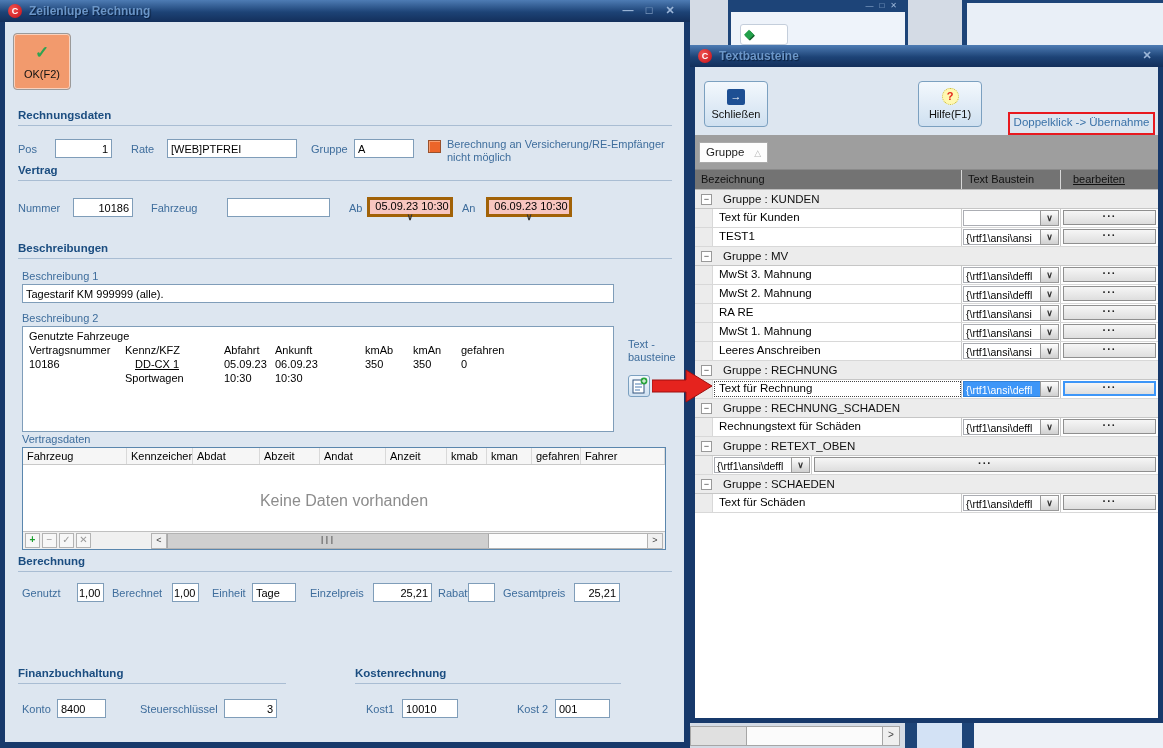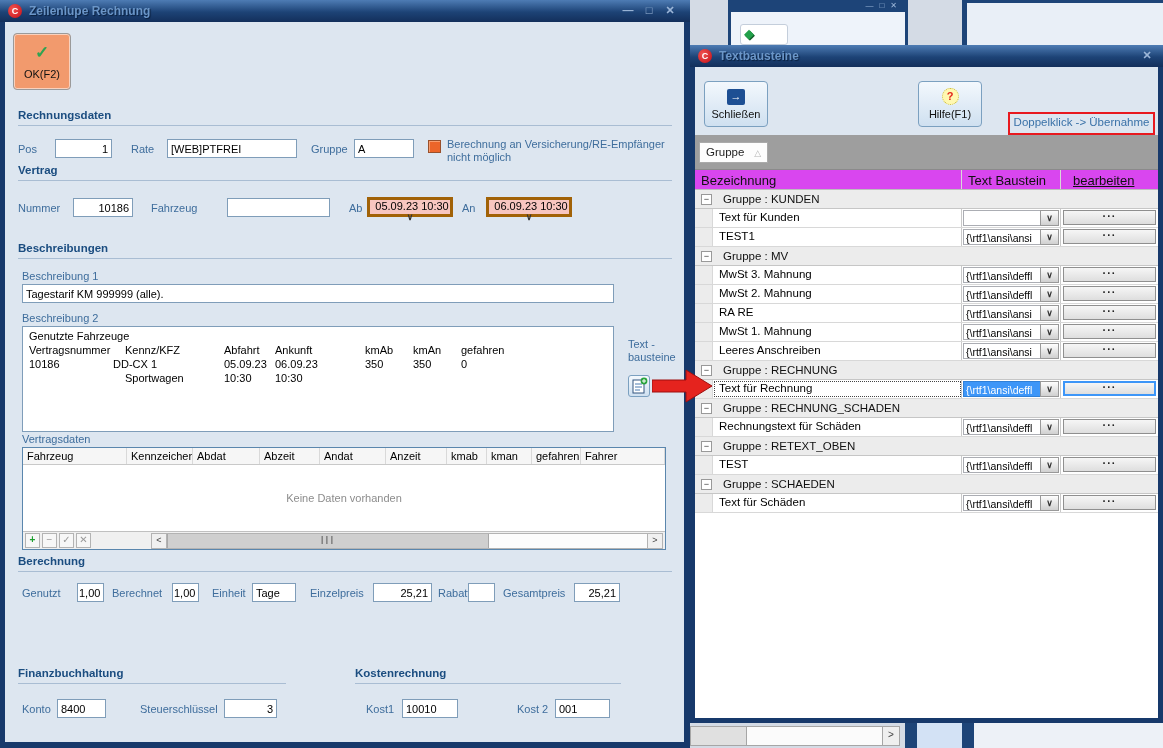--- a/index.html
+++ b/index.html
@@ -41,21 +41,21 @@
   
   .b2{position:absolute;left:22px;top:326px;width:592px;height:106px;background:#fff;border:1px solid #7f9db9;
     padding-top:3px;overflow:hidden;}
   .b2-line{position:relative;height:14px;}
   .b2-line span{position:absolute;top:0;font-size:11px;white-space:nowrap;}
 
   
   .vd{position:absolute;left:22px;top:447px;width:644px;height:103px;background:#fff;border:1px solid #5a86ad;}
   .vd-h{display:flex;height:17px;background:#f6f6f6;border-bottom:1px solid #c9c9c9;}
   .vd-col{border-right:1px solid #d9d9d9;font-size:11px;padding:2px 0 0 4px;white-space:nowrap;overflow:hidden;}
-  .vd-empty{position:absolute;left:0;right:0;top:44px;text-align:center;color:#8c8c8c;font-size:11px;}
+  .vd-empty{position:absolute;left:0;right:0;top:44px;text-align:center;color:#8c8c8c;font-size:16px;}
   .vd-f{position:absolute;left:0;right:0;bottom:0;height:18px;background:#f0f0f0;border-top:1px solid #c0c0c0;}
   .vd-btn{position:absolute;top:1px;width:15px;height:15px;background:#f7f7f7;border:1px solid #b3b3b3;
     font-size:10px;line-height:12px;text-align:center;color:#999;}
   .vd-btn.add{color:#1c9e2e;font-weight:bold;}
   .vd-scroll{position:absolute;left:128px;right:2px;top:1px;height:16px;display:flex;border:1px solid #b3b3b3;background:#fcfcfc;}
   .vs-btn{width:15px;text-align:center;font-size:9px;line-height:13px;color:#444;background:#f0f0f0;}
   .vs-thumb{width:322px;background:#cfcfcf;border-left:1px solid #a8a8a8;border-right:1px solid #a8a8a8;
     text-align:center;font-size:10px;letter-spacing:2px;color:#555;line-height:14px;}
   .vs-track{flex:1;}
 
@@ -67,21 +67,21 @@
     text-align:center;line-height:15px;}
   .ico-help{width:17px;height:17px;border-radius:50%;background:#fff8b0;border:1px dotted #c9ba3f;color:#e2231a;
     font-size:11px;font-weight:bold;text-align:center;line-height:15px;}
   .hintbox{position:absolute;left:318px;top:67px;width:147px;height:23px;border:2px solid #e8191f;
     color:#3a72a8;font-size:11.5px;text-align:center;padding-top:2px;background:transparent;}
   .gbar{position:absolute;left:5px;top:90px;width:463px;height:35px;background:#9e9e9e;border-bottom:1px solid #8a8a8a;}
   .chip{position:absolute;left:4px;top:7px;height:21px;padding:3px 6px 0 6px;background:#fdfdfd;border:1px solid #aaa;
     font-size:11.5px;color:#222;}
   .chip .tri{margin-left:10px;color:#b5b5b5;font-size:9px;}
   .tbl{position:absolute;left:5px;top:125px;width:463px;height:548px;background:#fff;overflow:hidden;}
-  .tb-h{display:flex;height:20px;background:#d946ef;border-bottom:1px solid #bdbdbd;font-size:13px;color:#111;}
+  .tb-h{display:flex;height:20px;background:#737373;border-bottom:1px solid #bdbdbd;font-size:11px;color:#111;}
   .tb-h span{padding:3px 0 0 6px;border-right:1px solid #d8d8d8;white-space:nowrap;overflow:hidden;}
   .tb-grow{height:19px;background:#ececec;border-bottom:1px solid #c6c6c6;display:flex;align-items:center;
     font-size:11.5px;color:#111;}
   .colbox{width:11px;height:11px;margin-left:6px;background:#fff;border:1px solid #999;font-size:9px;line-height:8px;
     text-align:center;color:#333;}
   .glab{margin-left:11px;white-space:nowrap;}
   .tb-irow{height:19px;display:flex;background:#fff;border-bottom:1px solid #d8d8d8;}
   .gut{width:18px;background:#ececec;border-right:1px solid #d8d8d8;}
   .ncell{width:249px;border-right:1px solid #c9c9c9;font-size:11.5px;padding:2px 0 0 6px;white-space:nowrap;overflow:hidden;}
   .vcell{width:99px;display:flex;border-right:1px solid #c9c9c9;padding:1px;}
@@ -194,21 +194,21 @@
         <span style="left: 6px;">Vertragsnummer</span>
         <span style="left: 102px;">Kennz/KFZ</span>
         <span style="left: 201px;">Abfahrt</span>
         <span style="left: 252px;">Ankunft</span>
         <span style="left: 342px;">kmAb</span>
         <span style="left: 390px;">kmAn</span>
         <span style="left: 438px;">gefahren</span>
       </div>
       <div class="b2-line">
         <span style="left: 6px;">10186</span>
-        <span style="left: 90px;">DD-CX 1</span>
+        <span style="left: 112px; text-decoration: underline;">DD-CX 1</span>
         <span style="left: 201px;">05.09.23</span>
         <span style="left: 252px;">06.09.23</span>
         <span style="left: 342px;">350</span>
         <span style="left: 390px;">350</span>
         <span style="left: 438px;">0</span>
       </div>
       <div class="b2-line">
         <span style="left: 102px;">Sportwagen</span>
         <span style="left: 201px;">10:30</span>
         <span style="left: 252px;">10:30</span>
@@ -430,21 +430,20 @@
           <span class="ecell">
             <span class="ebtn">···</span>
           </span>
         </div>
         <div class="tb-grow">
           <span class="colbox">−</span>
           <span class="glab">Gruppe : RETEXT_OBEN</span>
         </div>
         <div class="tb-irow">
           <span class="gut"></span>
-          <span class="ncell">TEST</span>
           <span class="vcell">
             <span class="vtext">{\rtf1\ansi\deffl</span>
             <span class="dbtn">∨</span>
           </span>
           <span class="ecell">
             <span class="ebtn">···</span>
           </span>
         </div>
         <div class="tb-grow">
           <span class="colbox">−</span>

